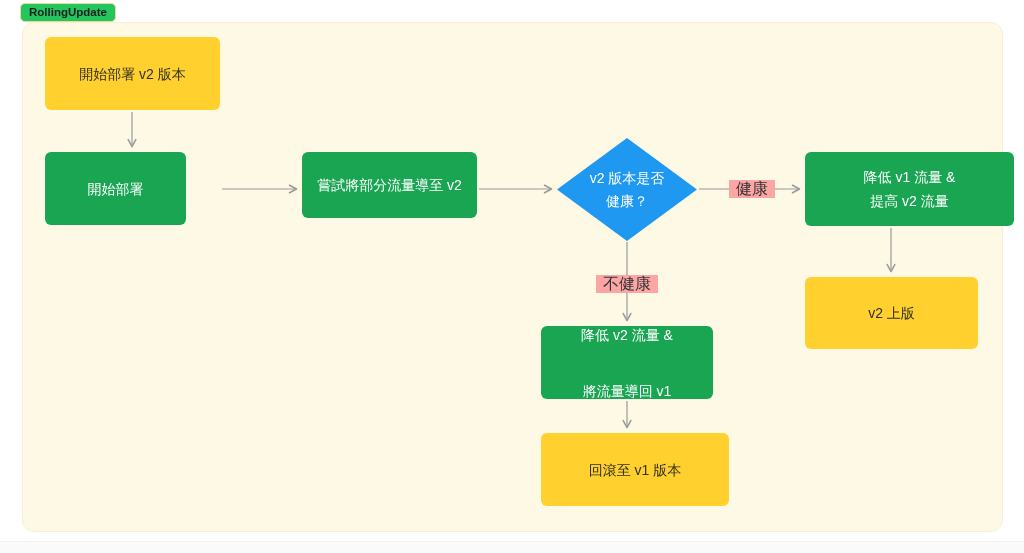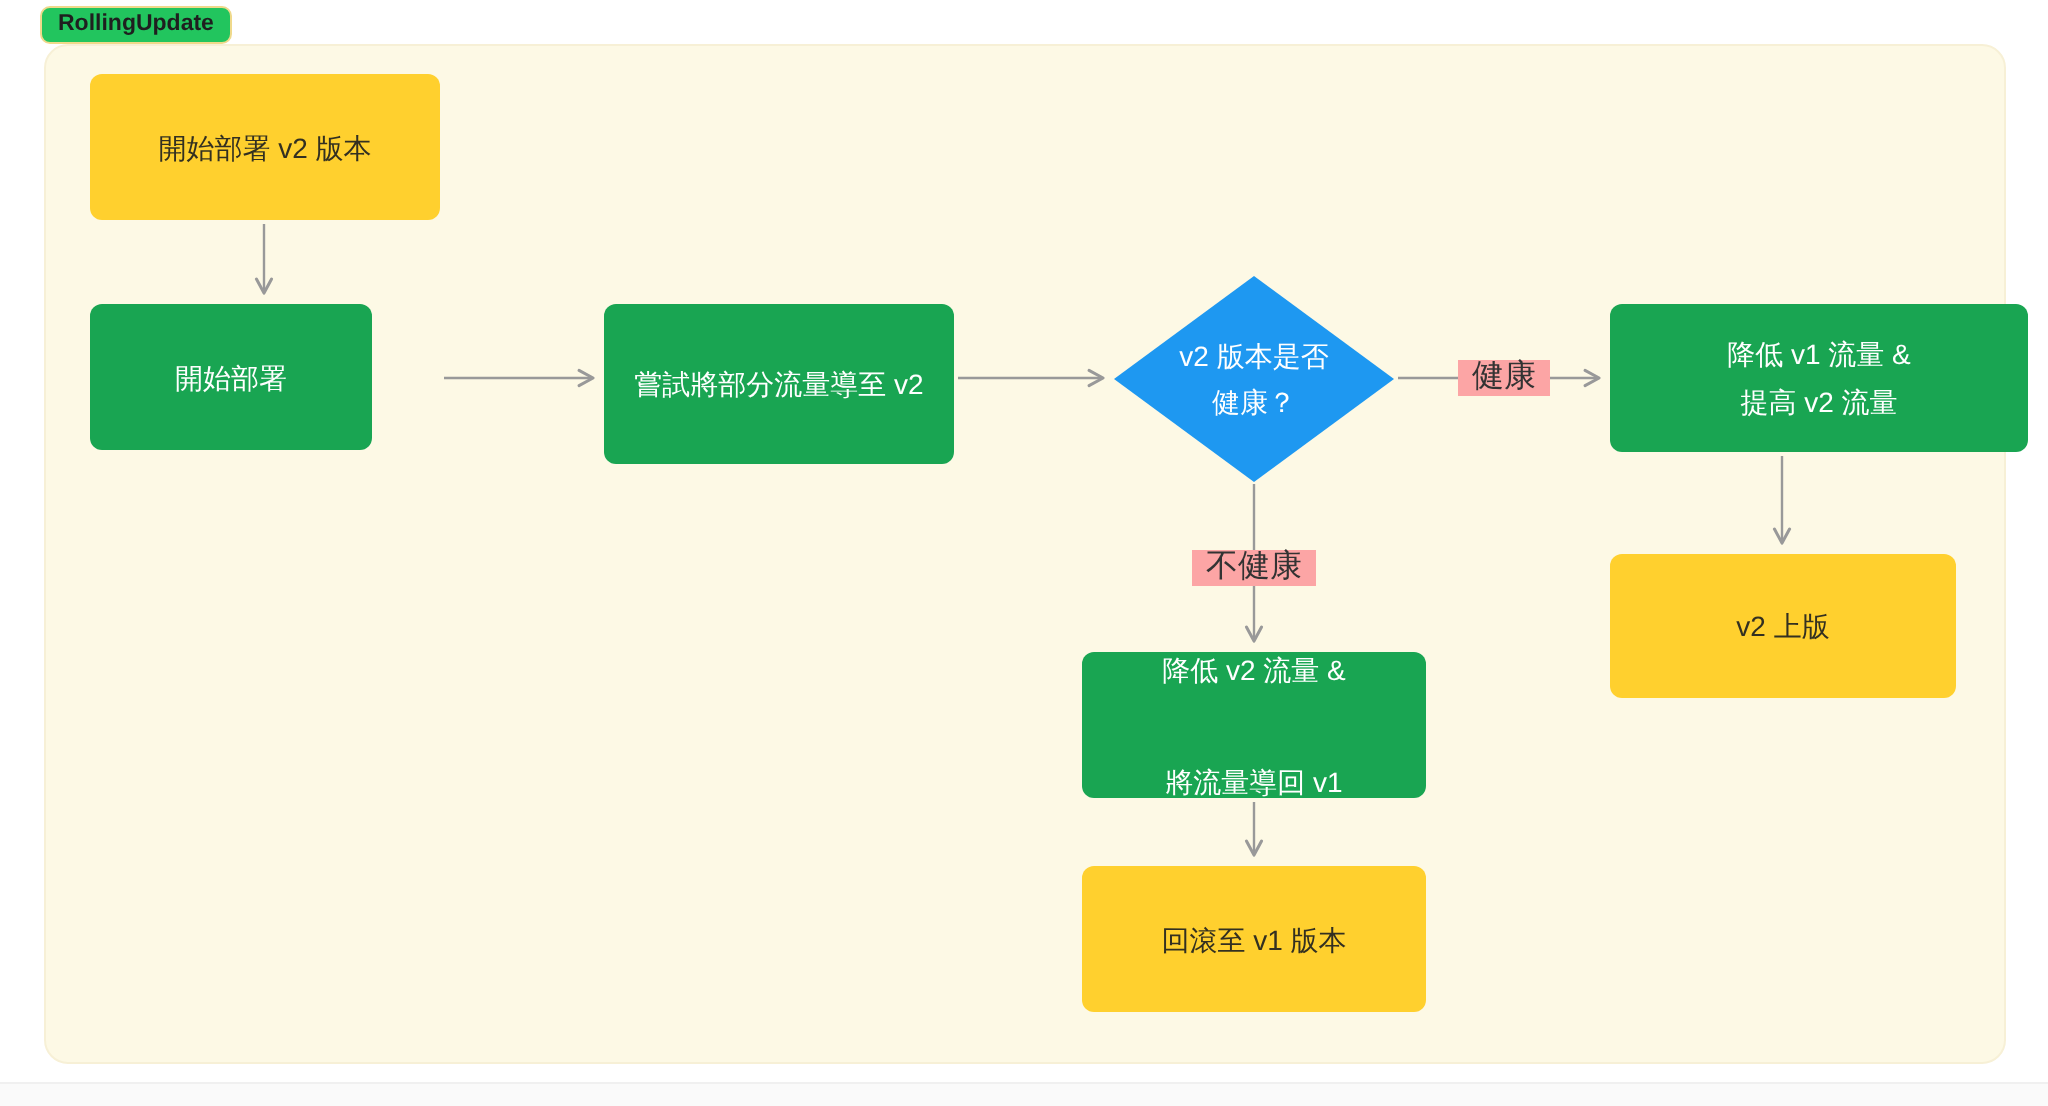--- a/index.html
+++ b/index.html
@@ -49,26 +49,26 @@
   .node.yellow { background: #FFD02E; color: #333021; }
   .node.diamond {
     background: #1E98F1; color: #ffffff;
     border-radius: 0;
     clip-path: polygon(50% 0, 100% 50%, 50% 100%, 0 50%);
     line-height: 23px;
   }
 
   .n-start-v2      { left: 45px;  top: 37px;  width: 175px; height: 73px; }
   .n-start-deploy  { left: 45px;  top: 152px; width: 141px; height: 73px; }
-  .n-route-partial { left: 302px; top: 152px; width: 175px; height: 80px; }
+  .n-route-partial { left: 302px; top: 152px; width: 175px; height: 66px; }
   .n-decision      { left: 557px; top: 138px; width: 140px; height: 103px; }
   .n-lower-v1      { left: 805px; top: 152px; width: 209px; height: 74px; }
   .n-v2-release    { left: 805px; top: 277px; width: 173px; height: 72px; }
   .n-lower-v2      { left: 541px; top: 326px; width: 172px; height: 73px; gap: 32px; }
-  .n-rollback      { left: 541px; top: 433px; width: 172px; height: 73px; }
+  .n-rollback      { left: 541px; top: 433px; width: 188px; height: 73px; }
 
   .edge-label {
     position: absolute;
     background: #fca5a5;
     color: #333333;
     font-size: 16px; line-height: 18px;
     padding: 0 7px;
     transform: translate(-50%, -50%);
     white-space: nowrap;
   }

